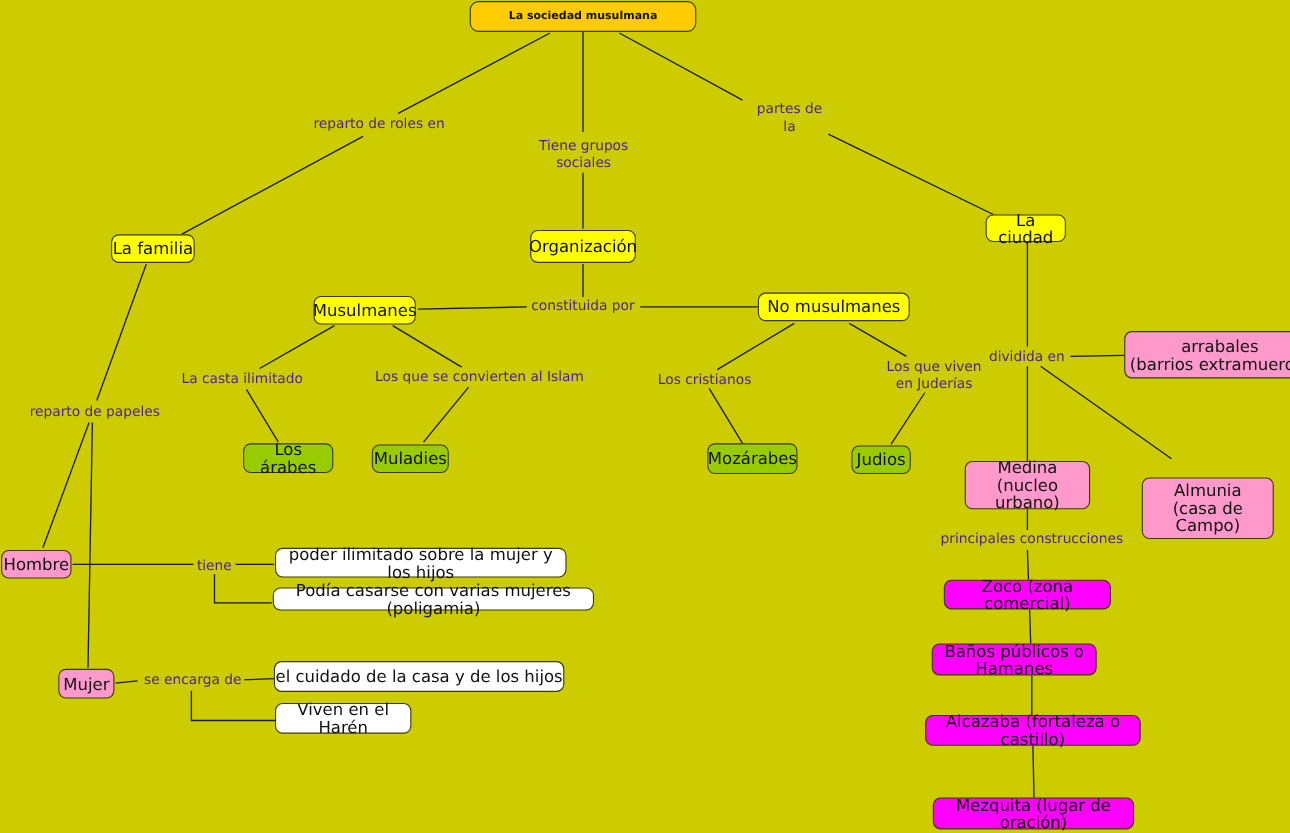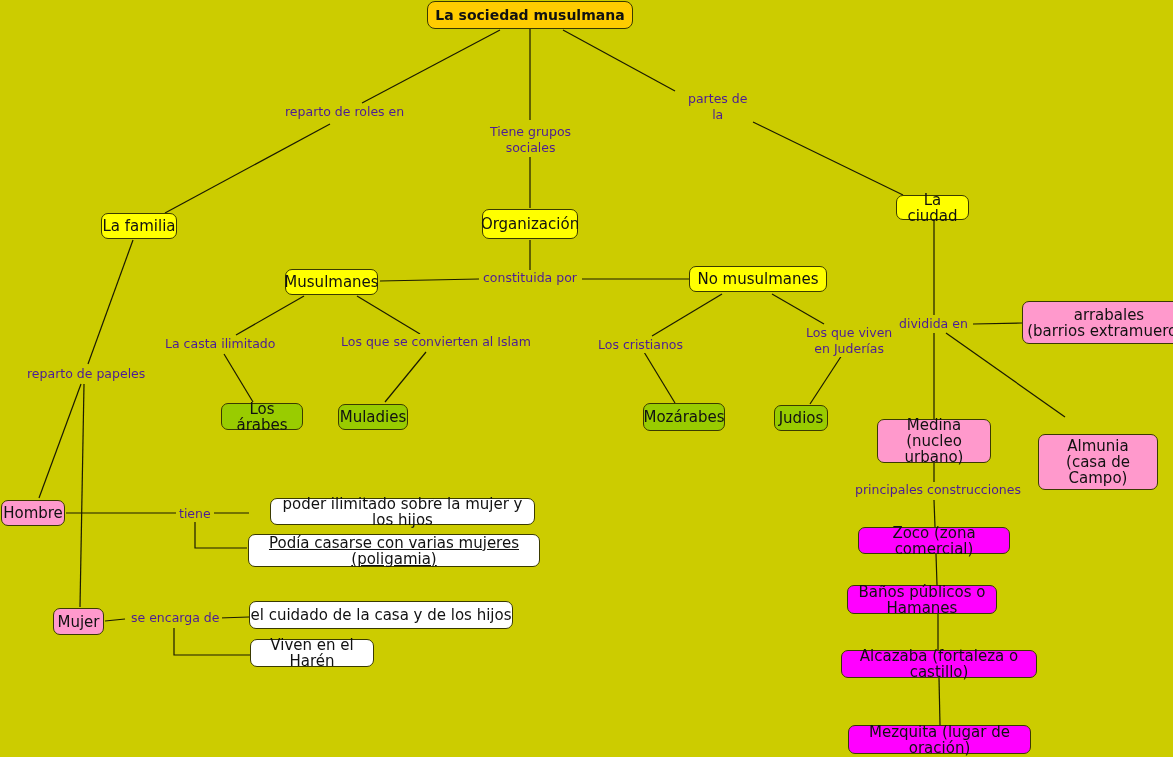--- a/index.html
+++ b/index.html
@@ -16,21 +16,21 @@
     box-sizing: border-box;
     border: 1px solid #3a3a00;
     border-radius: 7px;
     font-size: 15px;
     color: #111;
     display: flex; align-items: center; justify-content: center;
     text-align: center;
     line-height: 16px;
     white-space: pre-line;
   }
-  .title { background: #ffcc00; font-weight: bold; font-size: 14px; border-radius: 8px; }
+  .title { background: #ffcc00; font-weight: bold; font-size: 10px; border-radius: 8px; }
   .yellow { background: #ffff00; }
   .green { background: #99cc00; }
   .pink { background: #ff99cc; }
   .magenta { background: #ff00ff; }
   .white { background: #ffffff; }
   .label {
     position: absolute;
     font-size: 12.5px;
     color: #4c1d95;
     text-align: center;
@@ -122,21 +122,21 @@
 
 <div class="node pink" style="left:1022px;top:301px;width:174px;height:43px;">arrabales
 (barrios extramueros)</div>
 <div class="node pink" style="left:877px;top:419px;width:114px;height:44px;">Medina
 (nucleo urbano)</div>
 <div class="node pink" style="left:1038px;top:418px;width:120px;height:56px;margin-top:16px;">Almunia
 (casa de Campo)</div>
 <div class="node pink" style="left:1px;top:500px;width:64px;height:26px;">Hombre</div>
 <div class="node pink" style="left:53px;top:608px;width:51px;height:27px;">Mujer</div>
 
-<div class="node white" style="left:250px;top:498px;width:265px;height:27px;margin-left:20px;">poder ilimitado sobre la mujer y los hijos</div>
-<div class="node white" style="left:248px;top:534px;width:292px;height:33px;text-decoration:underline;">Podía casarse con varias mujeres (poligamia)</div>
+<div class="node white" style="left:250px;top:498px;width:265px;height:27px;">poder ilimitado sobre la mujer y los hijos</div>
+<div class="node white" style="left:248px;top:534px;width:292px;height:21px;">Podía casarse con varias mujeres (poligamia)</div>
 <div class="node white" style="left:249px;top:601px;width:264px;height:28px;">el cuidado de la casa y de los hijos</div>
 <div class="node white" style="left:250px;top:639px;width:124px;height:28px;">Viven en el Harén</div>
 
 <div class="node magenta" style="left:858px;top:527px;width:152px;height:27px;">Zoco (zona comercial)</div>
 <div class="node magenta" style="left:847px;top:585px;width:150px;height:29px;">Baños públicos o Hamanes</div>
 <div class="node magenta" style="left:841px;top:650px;width:196px;height:28px;">Alcazaba (fortaleza o castillo)</div>
 <div class="node magenta" style="left:848px;top:725px;width:183px;height:29px;">Mezquita (lugar de oración)</div>
 
 </body></html>

